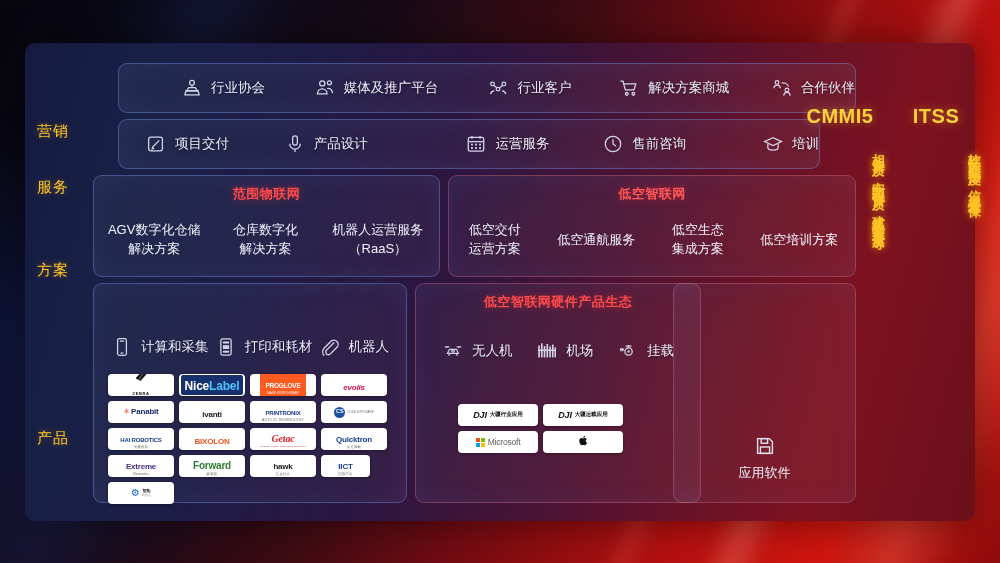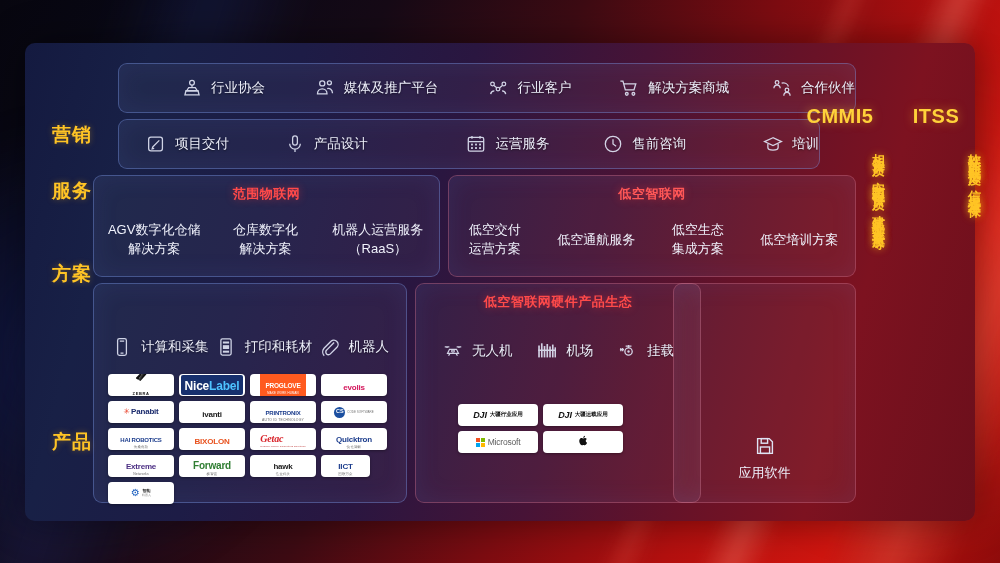--- a/index.html
+++ b/index.html
@@ -38,22 +38,22 @@
   #card{
     position:absolute;left:25px;top:43px;width:950px;height:478px;border-radius:10px;
     background:linear-gradient(105deg,#141a40 0%,#182046 12%,#1d1c46 26%,#2a1640 42%,#471336 58%,#661228 72%,#7d1220 84%,#6b0f1b 100%);
     box-shadow:0 0 40px rgba(0,0,0,.45);
     overflow:hidden;
   }
   .card-inner{position:absolute;inset:0;}
 
   
   .rowlabel{
-    position:absolute;left:12px;width:70px;text-align:center;
-    color:#ffc425;font-size:19px;font-weight:bold;letter-spacing:1px;
+    position:absolute;left:12px;width:70px;
+    color:#ffc425;font-size:15px;font-weight:normal;letter-spacing:1px;
     text-shadow:0 0 6px rgba(255,180,20,.35);
   }
 
   
   .panel{
     position:absolute;border-radius:9px;
     border:1px solid rgba(120,150,230,.42);
     background:rgba(255,255,255,.045);
     box-shadow:inset 0 0 26px rgba(90,120,220,.10);
   }
@@ -312,21 +312,21 @@
               <div style="text-align: center; line-height: 1;">
                 <div style="background: rgb(23, 48, 110); padding: 2px 4px; border-radius: 2px;"><span class="txt" style="font-size: 12px;"><span style="color:#fff">Nice</span><span style="color:#4ec3ff">Label</span></span></div>
               </div>
             </div>
             <div class="logo" style="width: 66px; height: 22px;">
               <div style="text-align: center; line-height: 1;">
                 <div style="background: rgb(255, 90, 31); padding: 2px 5px; border-radius: 1px;"><span class="txt" style="color: rgb(255, 255, 255); font-size: 6.5px;">PROGLOVE</span><span class="sub" style="color: rgb(255, 255, 255); font-size: 2.8px;">MAKE WORK HUMAN</span></div>
               </div>
             </div>
             <div class="logo" style="width: 66px; height: 22px;">
-              <div style="text-align: center; line-height: 1;"><span class="txt" style="color: rgb(212, 20, 90); font-size: 8px;">evolis</span></div>
+              <div style="text-align: center; line-height: 1;"><span class="txt" style="color: rgb(212, 20, 90); font-size: 8px; font-style: italic;">evolis</span></div>
             </div>
             <div class="logo" style="width: 66px; height: 22px;">
               <div style="text-align: center; line-height: 1;">
                 <div style="display: flex; align-items: center; gap: 1px;">
                   <span style="color: rgb(232, 64, 42); font-size: 8px;">✳</span>
                   <span class="txt" style="color: rgb(26, 42, 108); font-size: 8px;">Panabit</span>
                 </div>
               </div>
             </div>
             <div class="logo" style="width: 66px; height: 22px;">
@@ -343,21 +343,21 @@
                 </div>
               </div>
             </div>
             <div class="logo" style="width: 66px; height: 22px;">
               <div style="text-align: center; line-height: 1;"><span class="txt" style="color: rgb(27, 60, 140); font-size: 6px;">HAI ROBOTICS</span><span class="sub">海柔创新</span></div>
             </div>
             <div class="logo" style="width: 66px; height: 22px;">
               <div style="text-align: center; line-height: 1;"><span class="txt" style="color: rgb(232, 82, 30); font-size: 8px;">BIXOLON</span></div>
             </div>
             <div class="logo" style="width: 66px; height: 22px;">
-              <div style="line-height: 1;"><span class="txt" style="color: rgb(216, 35, 42); font-size: 10px; font-family: &quot;Liberation Serif&quot;, serif; font-style: italic;">Getac</span><span class="sub" style="font-size: 2.4px; color: rgb(187, 51, 51);">Rugged Mobile Computing Solutions</span></div>
+              <div style="text-align: center; line-height: 1;"><span class="txt" style="color: rgb(216, 35, 42); font-size: 10px; font-family: &quot;Liberation Serif&quot;, serif; font-style: italic;">Getac</span><span class="sub" style="font-size: 2.4px; color: rgb(187, 51, 51);">Rugged Mobile Computing Solutions</span></div>
             </div>
             <div class="logo" style="width: 66px; height: 22px;">
               <div style="text-align: center; line-height: 1;"><span class="txt" style="color: rgb(27, 60, 140); font-size: 8px;">Quicktron</span><span class="sub">快仓智能</span></div>
             </div>
             <div class="logo" style="width: 66px; height: 22px;">
               <div style="text-align: center; line-height: 1;"><span class="txt" style="color: rgb(75, 46, 131); font-size: 8px;">Extreme</span><span class="sub">Networks</span></div>
             </div>
             <div class="logo" style="width: 66px; height: 22px;">
               <div style="text-align: center; line-height: 1;"><span class="txt" style="color: rgb(47, 125, 50); font-size: 10px;">Forward</span><span class="sub">极智嘉</span></div>
             </div>

